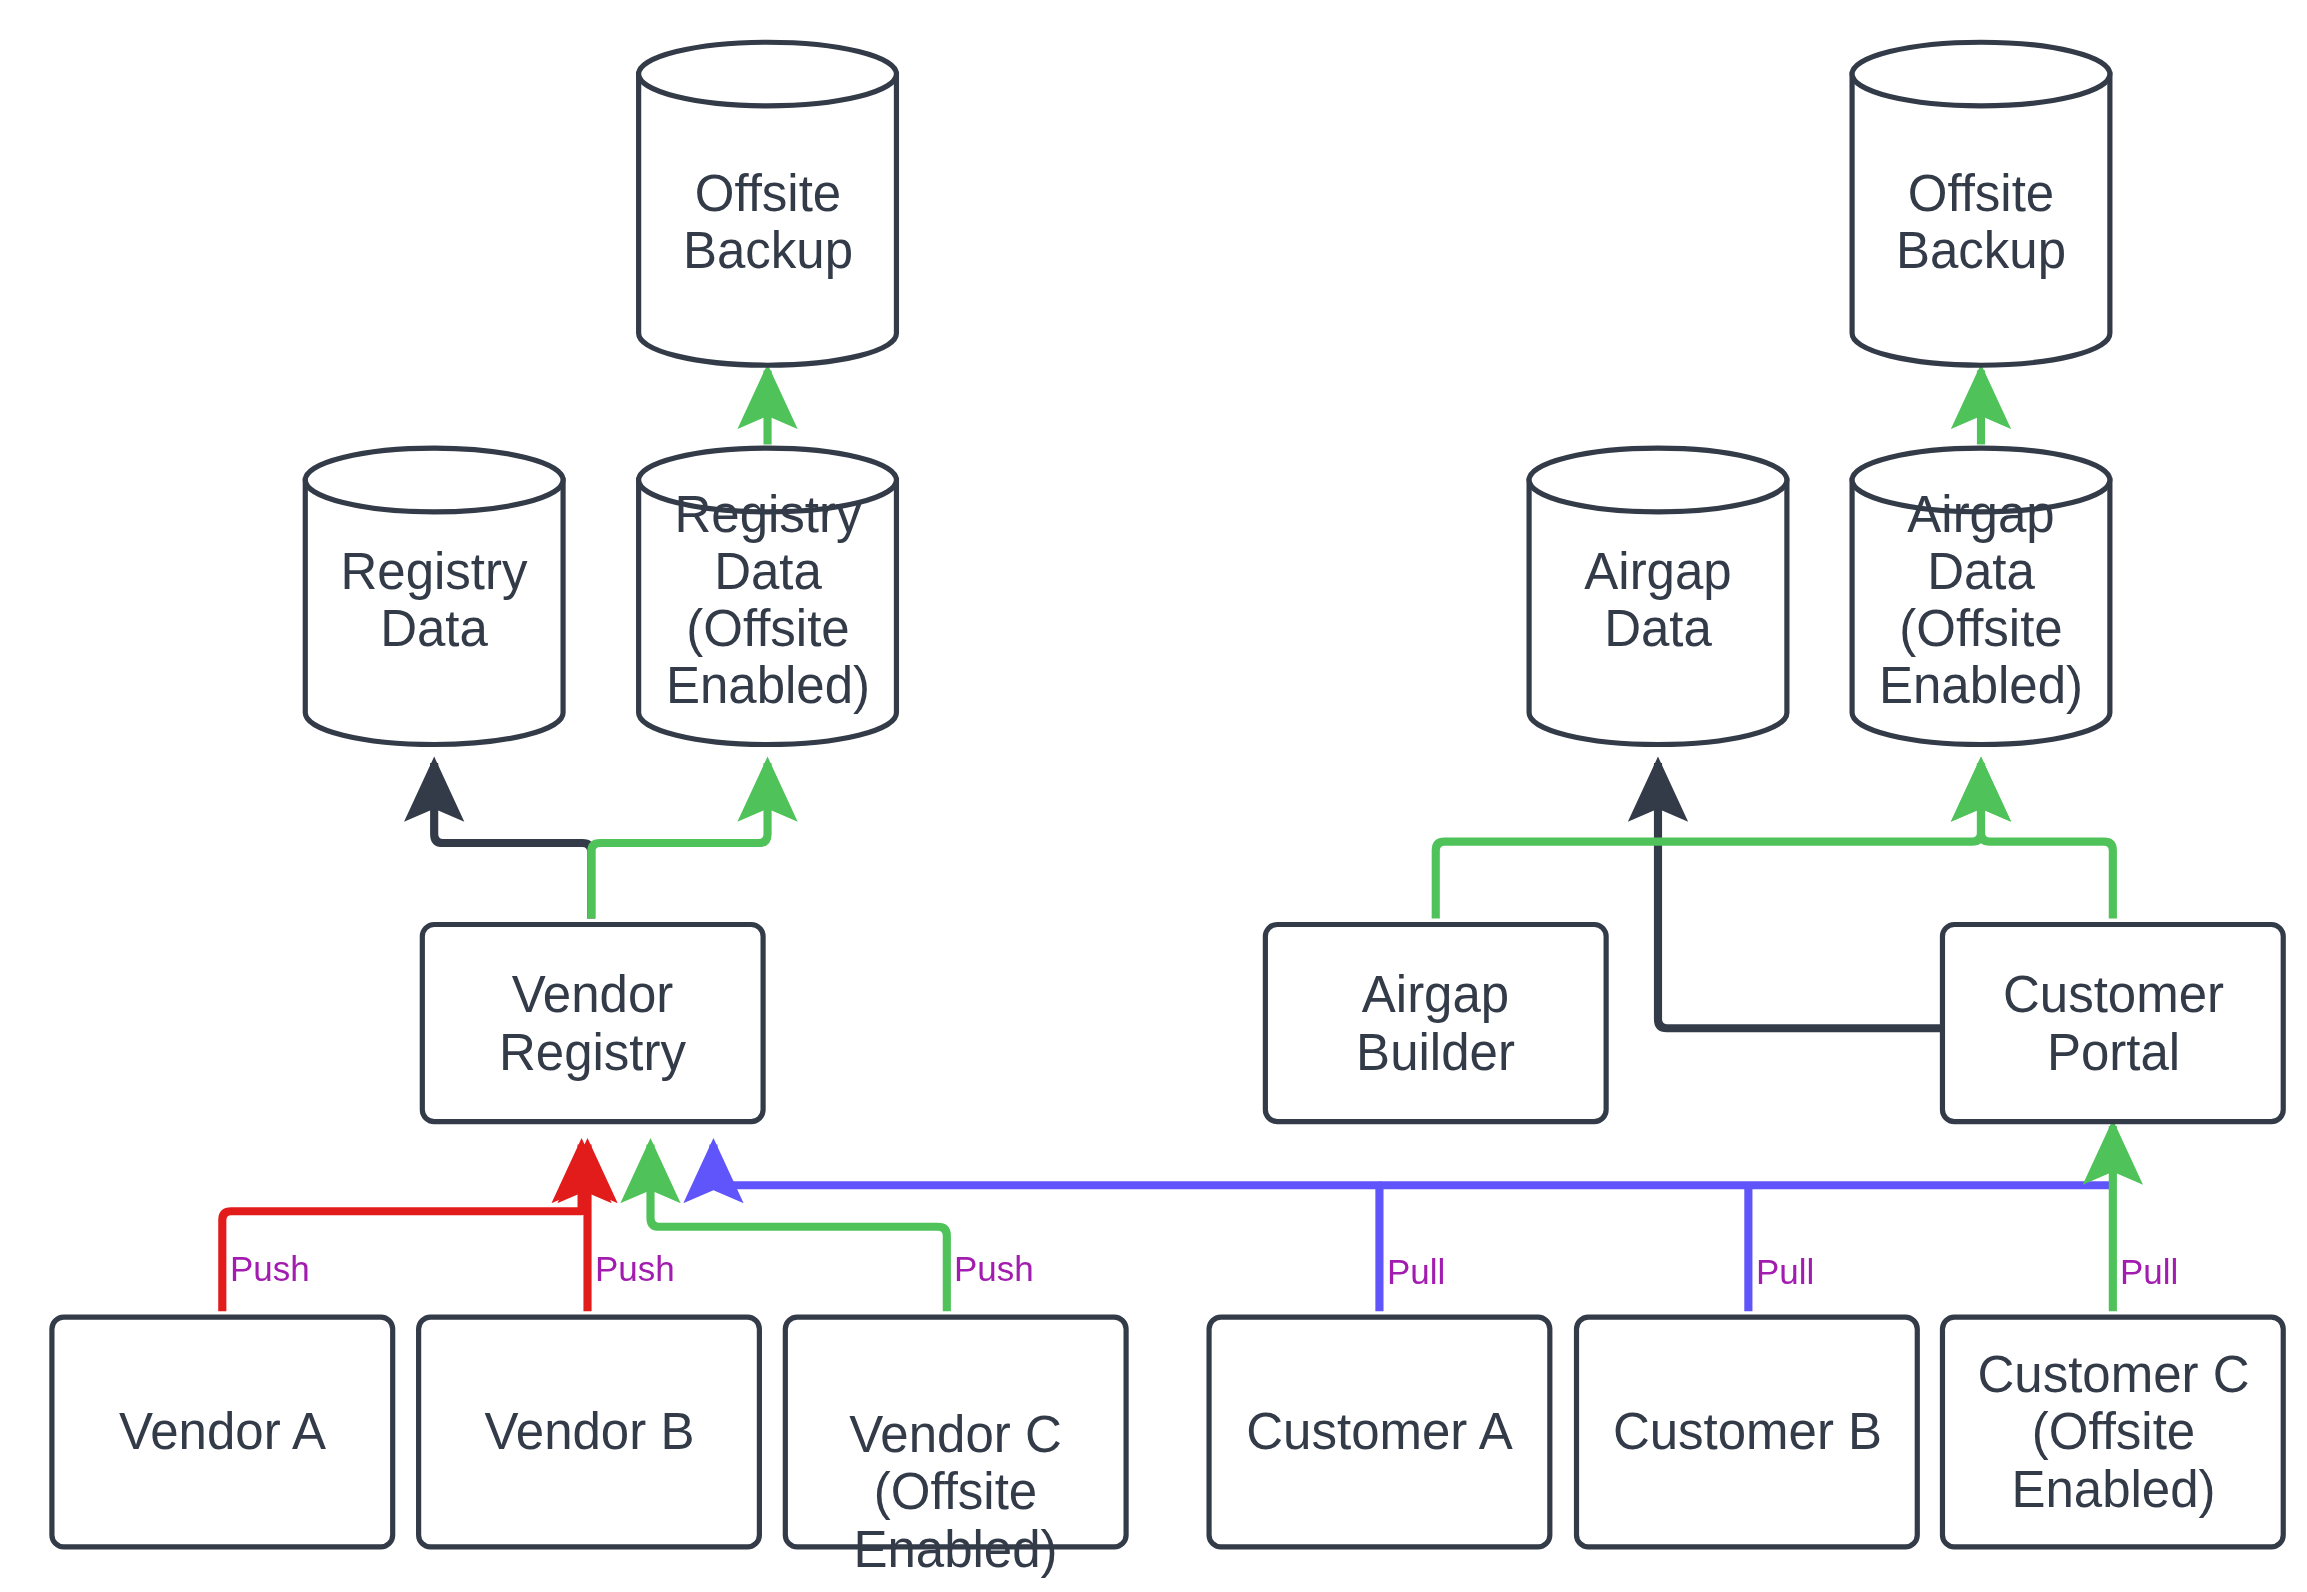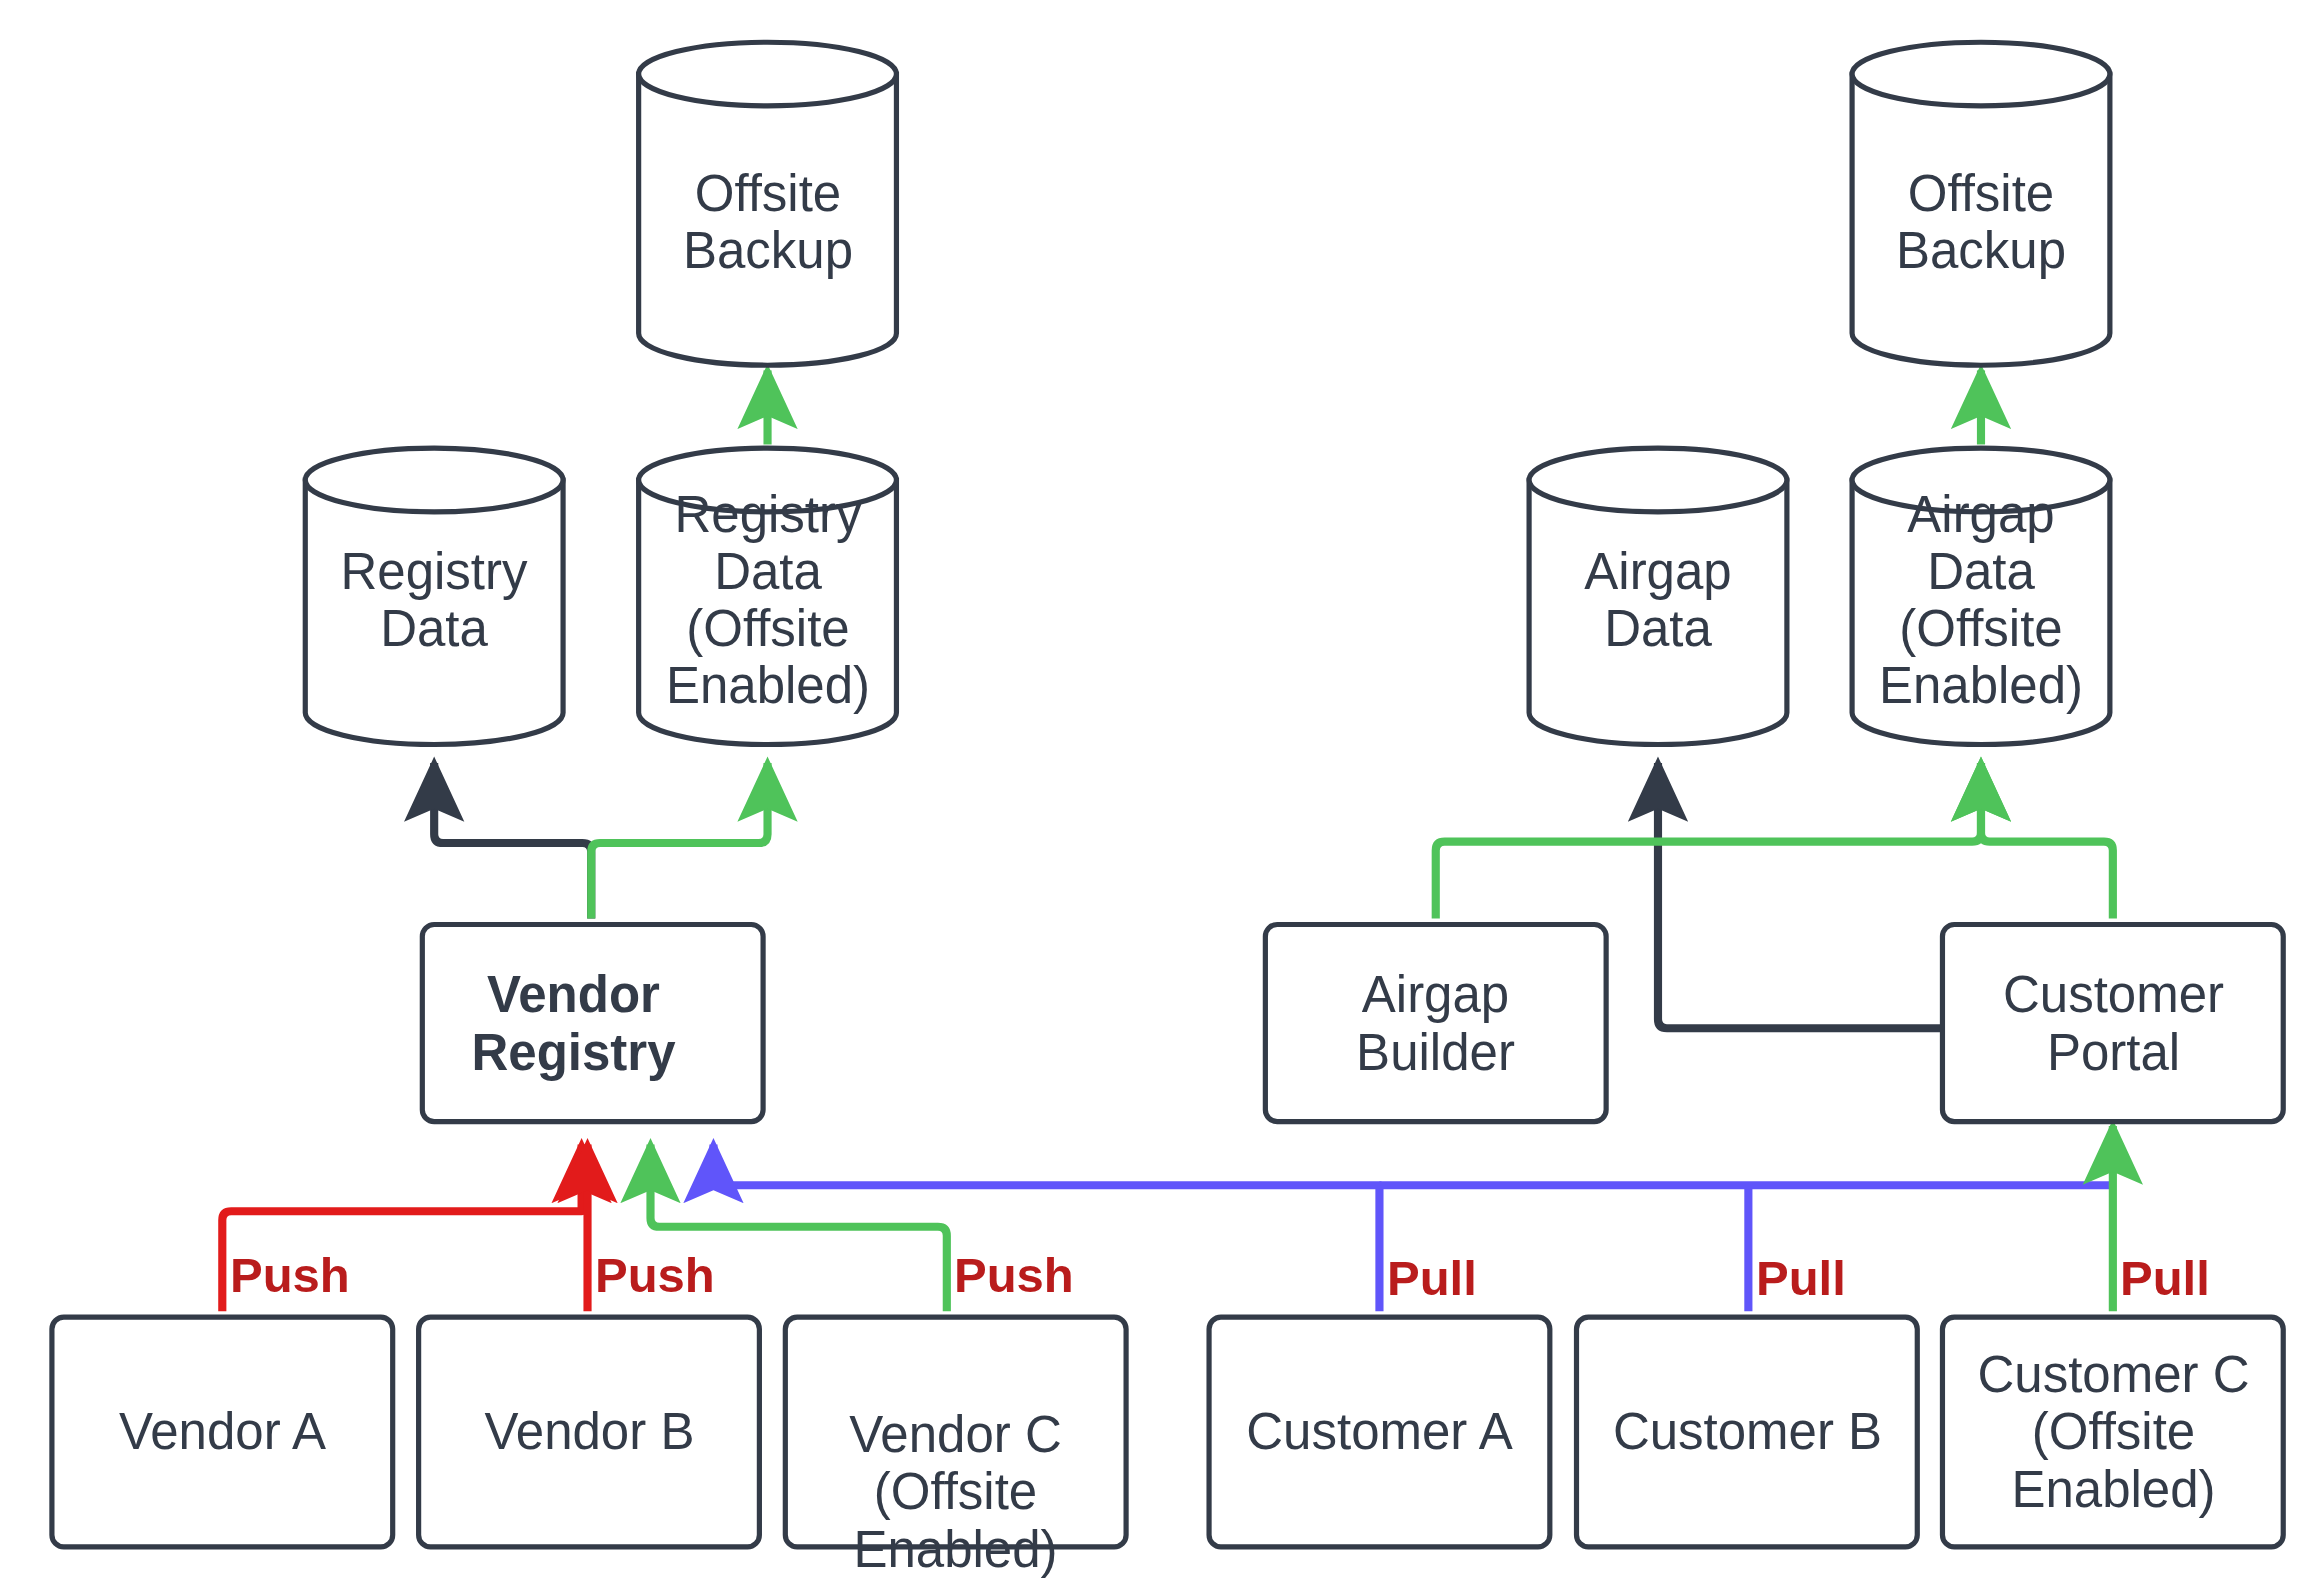--- a/index.html
+++ b/index.html
@@ -29,25 +29,24 @@
     justify-content: center;
     text-align: center;
     color: #333B48;
     font-size: 51px;
     line-height: 1.12;
     pointer-events: none;
     white-space: pre-line;
   }
   .edge-label {
     position: absolute;
-    color: #b91c1c;
-    font-size: 49px;
+    color: #a21caf;
+    font-size: 35px;
     line-height: 1;
     white-space: nowrap;
-    font-weight: bold;
   }
 </style>
 </head>
 <body>
 
 <div id="diagram-root">
 
   <svg id="diagram-svg" viewBox="0 0 3114 2149">
     <defs>
       <marker id="ah-dark" markerWidth="10" markerHeight="10" refX="7.2" refY="4" orient="auto" markerUnits="strokeWidth">
@@ -162,21 +161,21 @@
 Backup</div>
 
   <div class="node-label" style="left:1529px; top:522px; width:258px; height:156px;">Airgap
 Data</div>
 
   <div class="node-label" style="left:1852px; top:489px; width:258px; height:222px;">Airgap
 Data
 (Offsite
 Enabled)</div>
 
-  <div class="node-label" style="left:403px; top:925px; width:341px; height:197px;font-weight:bold;">Vendor
+  <div class="node-label" style="left:422px; top:925px; width:341px; height:197px;">Vendor
 Registry</div>
 
   <div class="node-label" style="left:1265px; top:925px; width:341px; height:197px;">Airgap
 Builder</div>
 
   <div class="node-label" style="left:52px; top:1317px; width:341px; height:230px;">Vendor A</div>
 
   <div class="node-label" style="left:1943px; top:925px; width:341px; height:197px;">Customer
 Portal</div>
 

